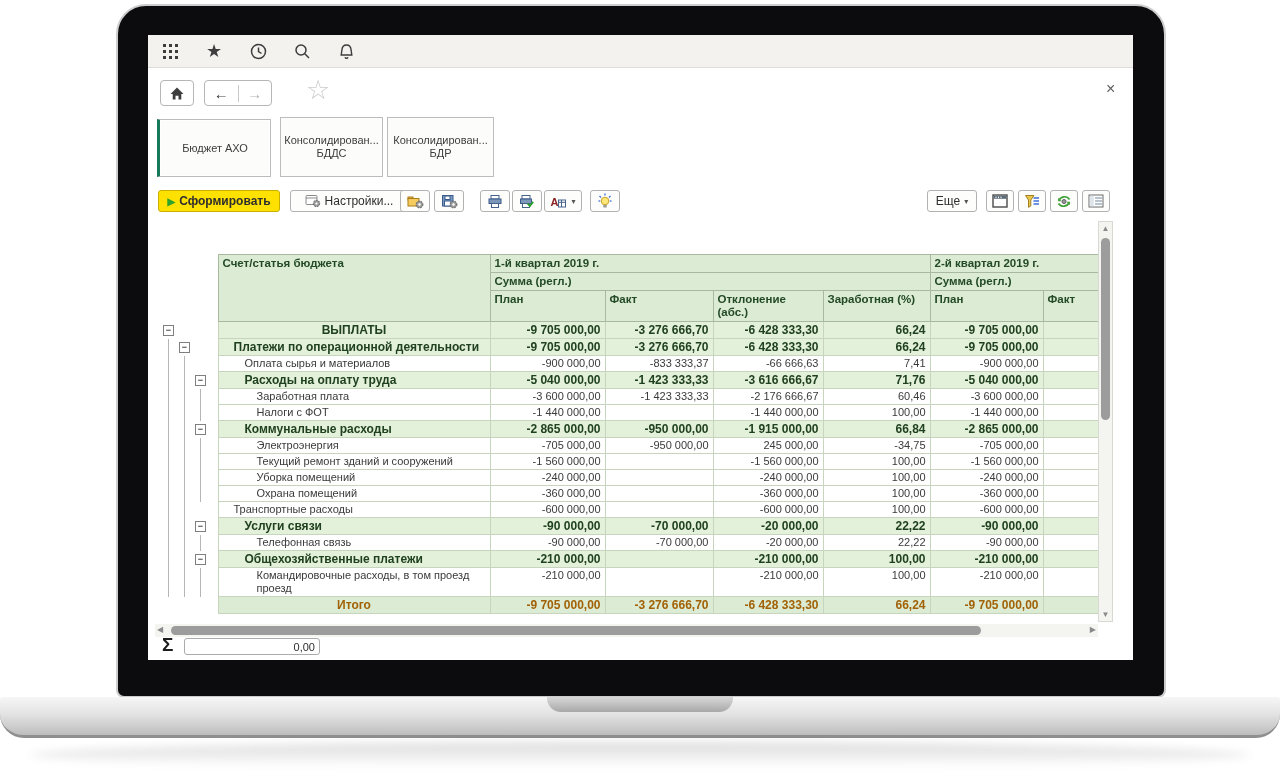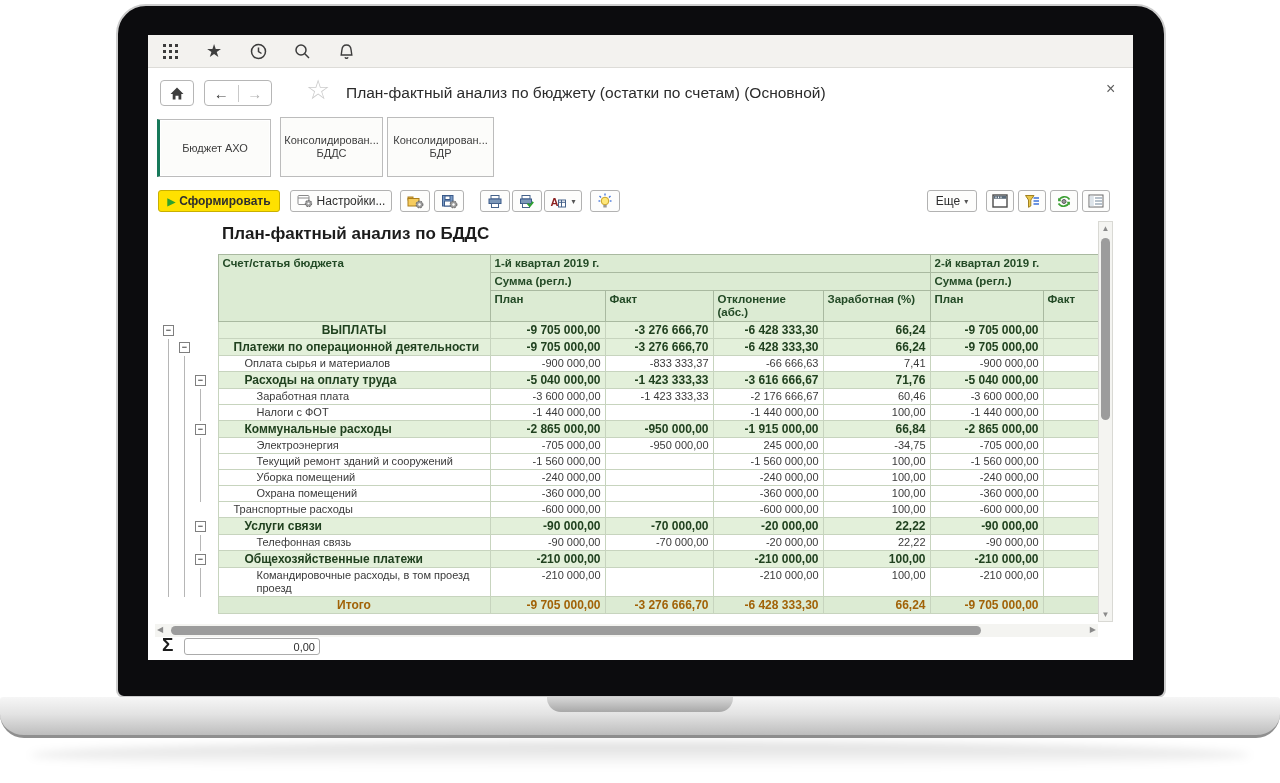--- a/index.html
+++ b/index.html
@@ -37,21 +37,21 @@
     font-size:11px;color:#3d3d3d;text-align:center;line-height:13px;cursor:pointer;}
   .tab1{left:9px;width:114px;border-left:3px solid #17795a;box-shadow:inset 0 0 0 1px #fff;text-align:right;}
   .tab2{left:132px;width:103px;top:82px;height:60px;}
   .tab3{left:239px;width:107px;top:82px;height:60px;}
   
   .tbtn{top:155px;height:22px;border:1px solid #b2b2b2;border-radius:3px;background:#fdfdfc;
     box-sizing:border-box;display:flex;align-items:center;justify-content:center;gap:4px;
     font-size:12px;color:#2e2e2e;cursor:pointer;}
   .gen-btn{left:10px;width:122px;background:#ffe100;border-color:#c9b000;font-weight:bold;}
   .gen-play{color:#2da22d;font-size:10px;}
-  .settings-btn{left:142px;width:102px;}
+  .settings-btn{left:142px;width:118px;}
   .ib{width:30px;}
   .ib1{left:252px;} .ib2{left:286px;} .ib3{left:332px;} .ib4{left:364px;}
   .ib5{left:396px;width:38px;} .ib6{left:442px;}
   .more-btn{left:779px;width:50px;}
   .rib1{left:838px;width:28px;} .rib2{left:870px;width:28px;}
   .rib3{left:902px;width:28px;} .rib4{left:934px;width:28px;}
   .caret{font-size:8px;color:#555;}
   
   .report-title{left:74px;top:189px;font-size:17px;font-weight:bold;color:#1c1c1c;}
   table.report{left:12px;top:219px;width:938px;border-collapse:collapse;table-layout:fixed;}
@@ -141,21 +141,20 @@
   <div class="abs navbtn home-btn">
     <svg width="16" height="15" viewBox="0 0 16 15">
       <path d="M8 1.5L1.5 8h2.2v5.5H6.5V9.8h3v3.7h2.8V8h2.2Z" fill="#3d3d3d"></path>
     </svg>
   </div>
   <div class="abs navbtn nav-arrows">
     <span class="half back">←</span>
     <span class="half fwd">→</span>
   </div>
   <span class="abs fav-star">☆</span>
-  <div class="abs page-title">План-фактный анализ по бюджету (остатки по счетам) (Основной)</div>
   <span class="abs close-x">×</span>
 
   <div class="abs tab tab1">
     <span>Бюджет АХО</span>
   </div>
   <div class="abs tab tab2">
     <span>Консолидирован...</span>
     <span>БДДС</span>
   </div>
   <div class="abs tab tab3">
@@ -268,21 +267,20 @@
       <rect x="1" y="1" width="14" height="12" fill="#fff" stroke="#6a6a6a"></rect>
       <rect x="1.8" y="1.8" width="4" height="10.4" fill="#dde4ea"></rect>
       <g stroke="#8899aa" stroke-width="1.2">
         <line x1="7" y1="4" x2="14" y2="4"></line>
           <line x1="7" y1="7" x2="14" y2="7"></line>
           <line x1="7" y1="10" x2="14" y2="10"></line>
       </g>
     </svg>
   </div>
 
-  <div class="abs report-title">План-фактный анализ по БДДС</div>
 
   <table class="abs report">
     <colgroup>
       <col style="width:58px">
         <col style="width:272px">
         <col style="width:115px">
         <col style="width:108px">
       <col style="width:110px">
         <col style="width:107px">
         <col style="width:113px">

